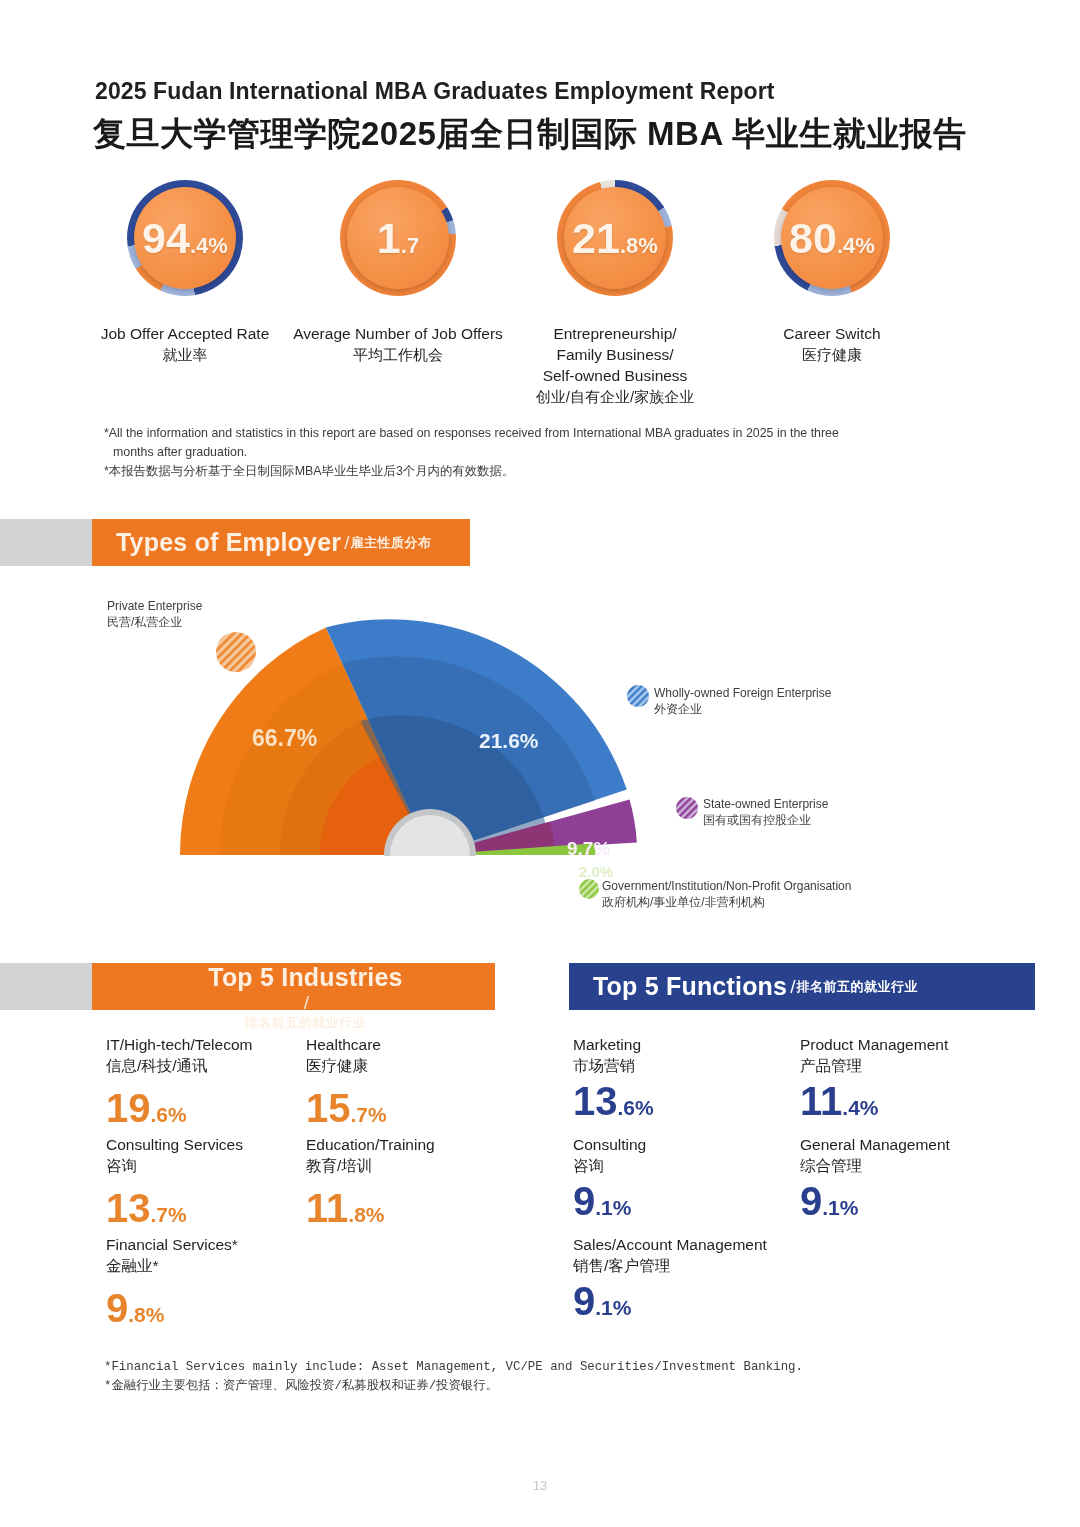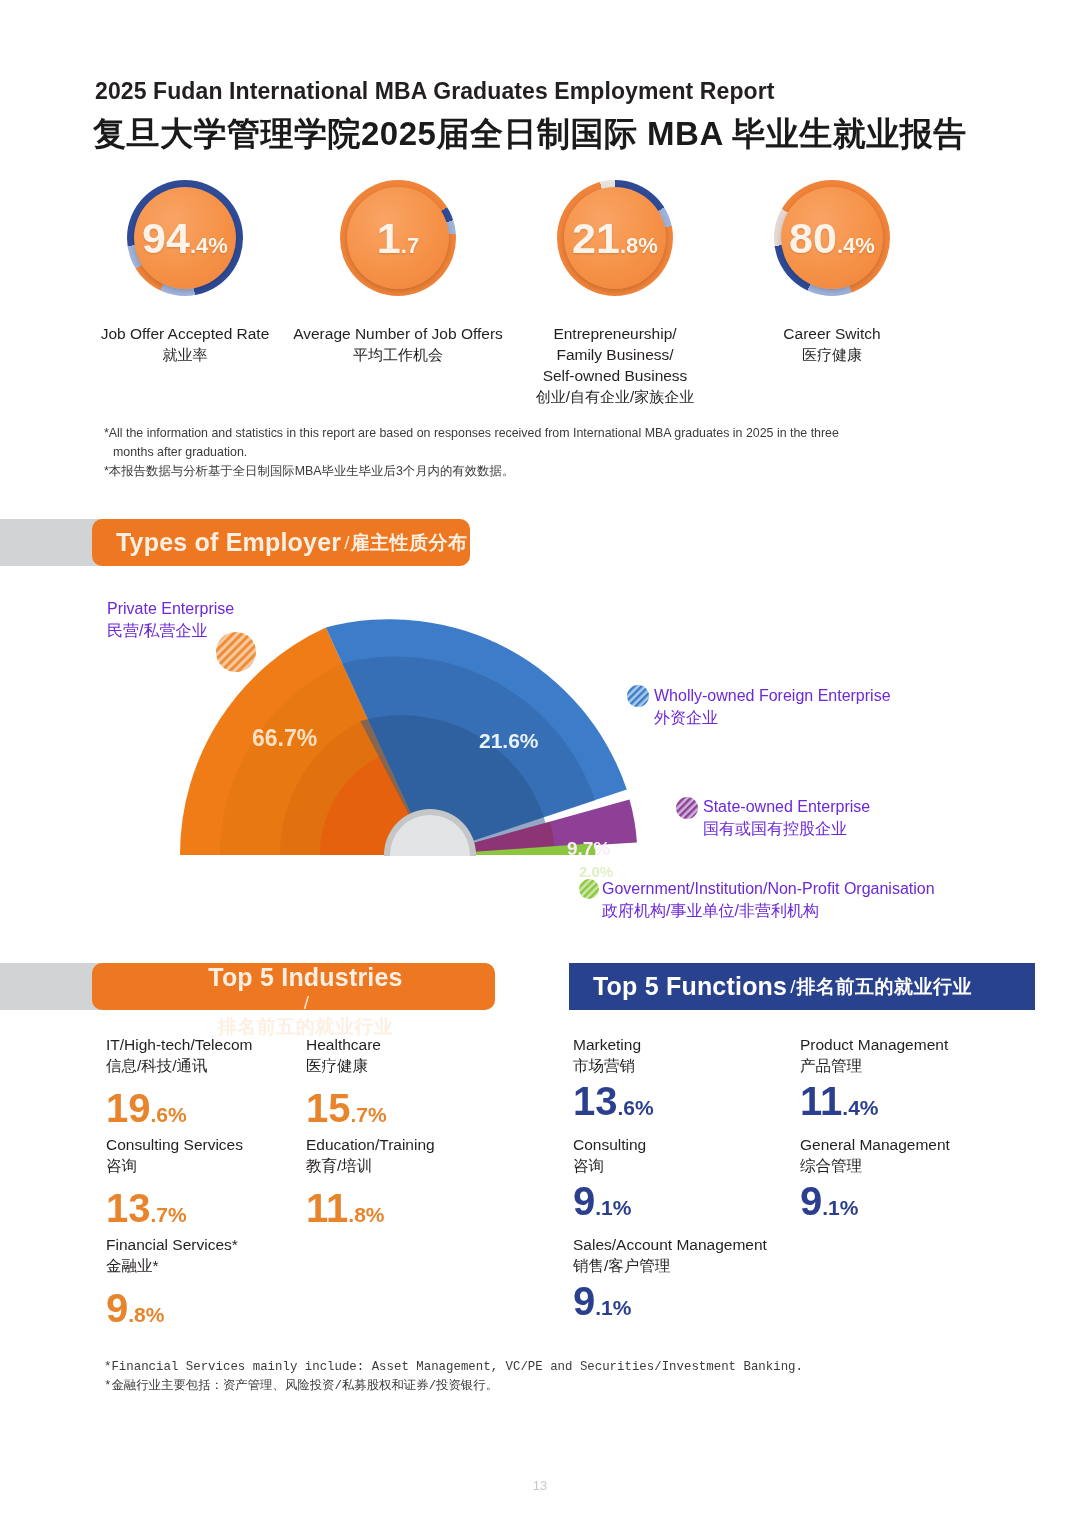--- a/index.html
+++ b/index.html
@@ -54,31 +54,31 @@
 
   
   .sec{position:absolute;height:47px;}
   .sec .grey{
     position:absolute;left:0;top:0;width:160px;height:47px;background:#d2d3d5;
   }
   .sec .bar{
     position:absolute;height:47px;display:flex;align-items:center;
     padding-left:24px;box-sizing:border-box;
   }
-  .sec .bar.orange{background:#ee7722;border-radius:10px;}
+  .sec .bar.orange{background:#ee7722;}
   .sec .bar.blue{background:#29428e;}
   .sec .sec-en{font-size:25px;font-weight:bold;color:#fdf0e2;letter-spacing:.2px;}
   .sec .sec-slash{font-size:19px;color:#fde6d0;margin:0 1px 0 3px;}
-  .sec .sec-cn{font-size:19px;font-weight:bold;color:#fdf0e2;letter-spacing:.5px;}
+  .sec .sec-cn{font-size:13px;font-weight:bold;color:#fdf0e2;letter-spacing:.5px;}
   .sec .bar.blue .sec-en,.sec .bar.blue .sec-cn,.sec .bar.blue .sec-slash{color:#ffffff;}
 
   
   .rose-wrap{position:absolute;left:0;top:575px;width:1080px;height:370px;}
   .rose-svg{position:absolute;left:150px;top:0;}
-  .chart-label{position:absolute;font-size:16px;line-height:1.35;color:#6d28d9;}
+  .chart-label{position:absolute;font-size:12px;line-height:1.35;color:#404040;}
   .chart-label .cn{display:block;}
   .dot{
     position:absolute;width:22px;height:22px;border-radius:50%;
   }
 
   
   .t5{position:absolute;top:1035px;}
   .t5 .cell{position:absolute;width:210px;}
   .t5 .nm{font-size:15.5px;line-height:1.33;color:#231f20;}
   .t5 .nm .cn{display:block;}

